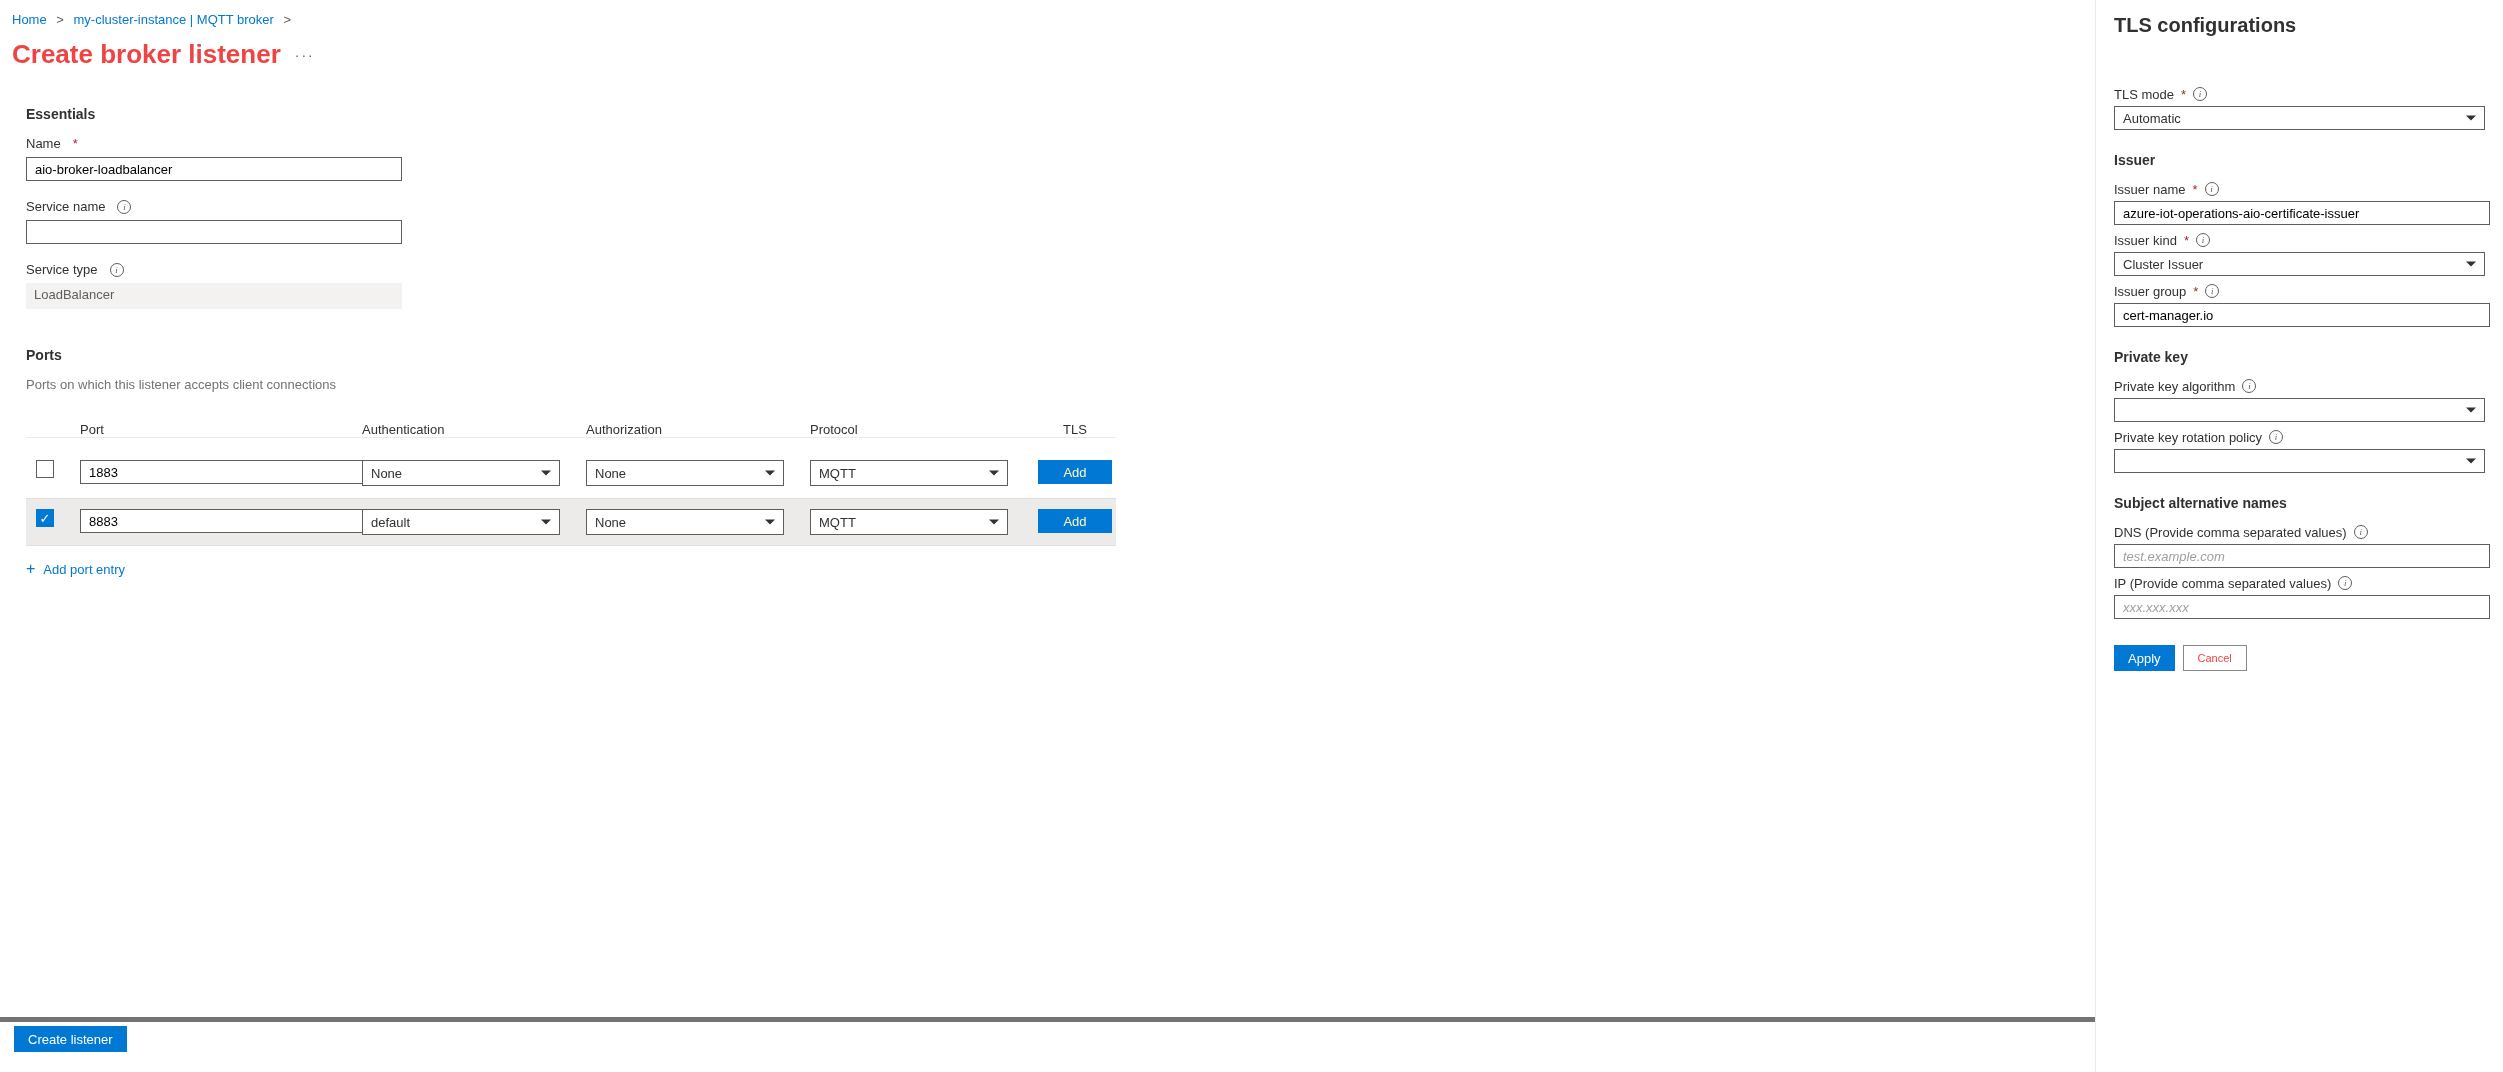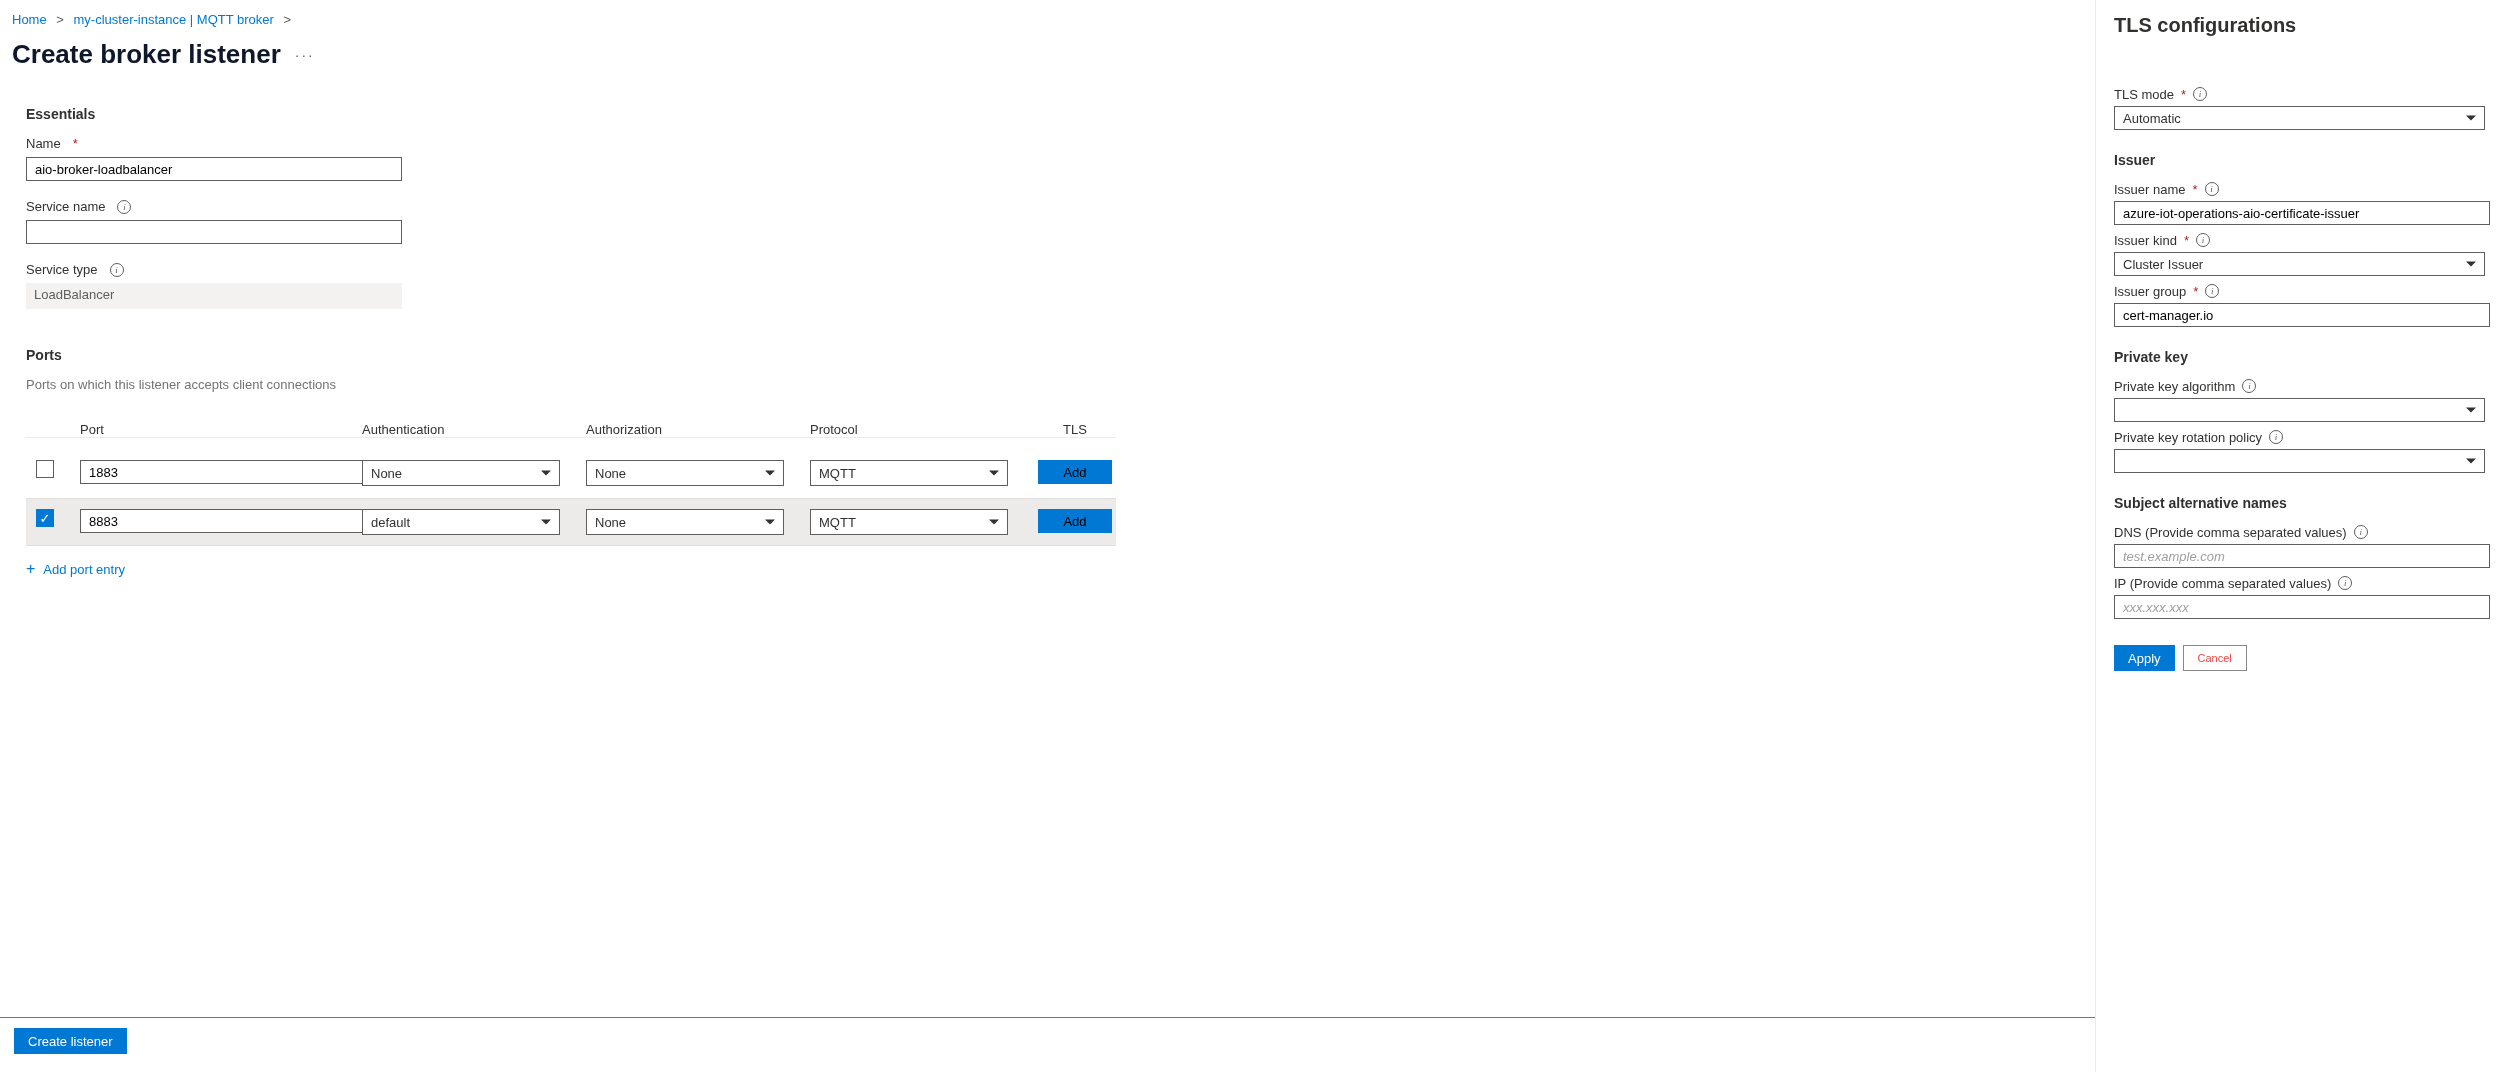--- a/index.html
+++ b/index.html
@@ -32,21 +32,21 @@
     }
     .page-title-row {
       display: flex;
       align-items: center;
       gap: 14px;
       margin-bottom: 36px;
     }
     .page-title {
       font-size: 26px;
       font-weight: 600;
-      color: #0f172a;
+      color: #ef4444;
     }
     .dots {
       color: #605e5c;
       font-size: 14px;
       letter-spacing: 2px;
       cursor: pointer;
     }
     .section-heading {
       font-weight: 600;
       font-size: 14px;
@@ -177,46 +177,46 @@
       width: 0; height: 0;
       border-left: 5px solid transparent;
       border-right: 5px solid transparent;
       border-top: 5px solid #323130;
       transform: translateY(-50%);
     }
     .btn-add-tls {
       width: 74px;
       height: 24px;
       background: #0078d4;
-      color: #000000;
+      color: #fef9c3;
       border: none;
       font-size: 13px;
       cursor: pointer;
     }
     .add-entry {
       margin-left: 14px;
       margin-top: 14px;
       color: #0078d4;
       font-size: 13px;
       cursor: pointer;
       display: flex;
       align-items: center;
       gap: 8px;
     }
     .plus-icon {
       font-size: 16px;
       color: #0078d4;
     }
     .footer {
       position: absolute;
-      bottom: 8px;
+      bottom: 16px;
       left: 0;
       right: 0;
-      border-top: 1px solid #737373;
-      padding: 10px 14px;
+      border-top: 5px solid #737373;
+      padding: 4px 14px;
     }
     .btn-primary {
       background: #0078d4;
       color: #fff;
       border: none;
       height: 26px;
       padding: 0 14px;
       font-size: 13px;
       cursor: pointer;
     }

